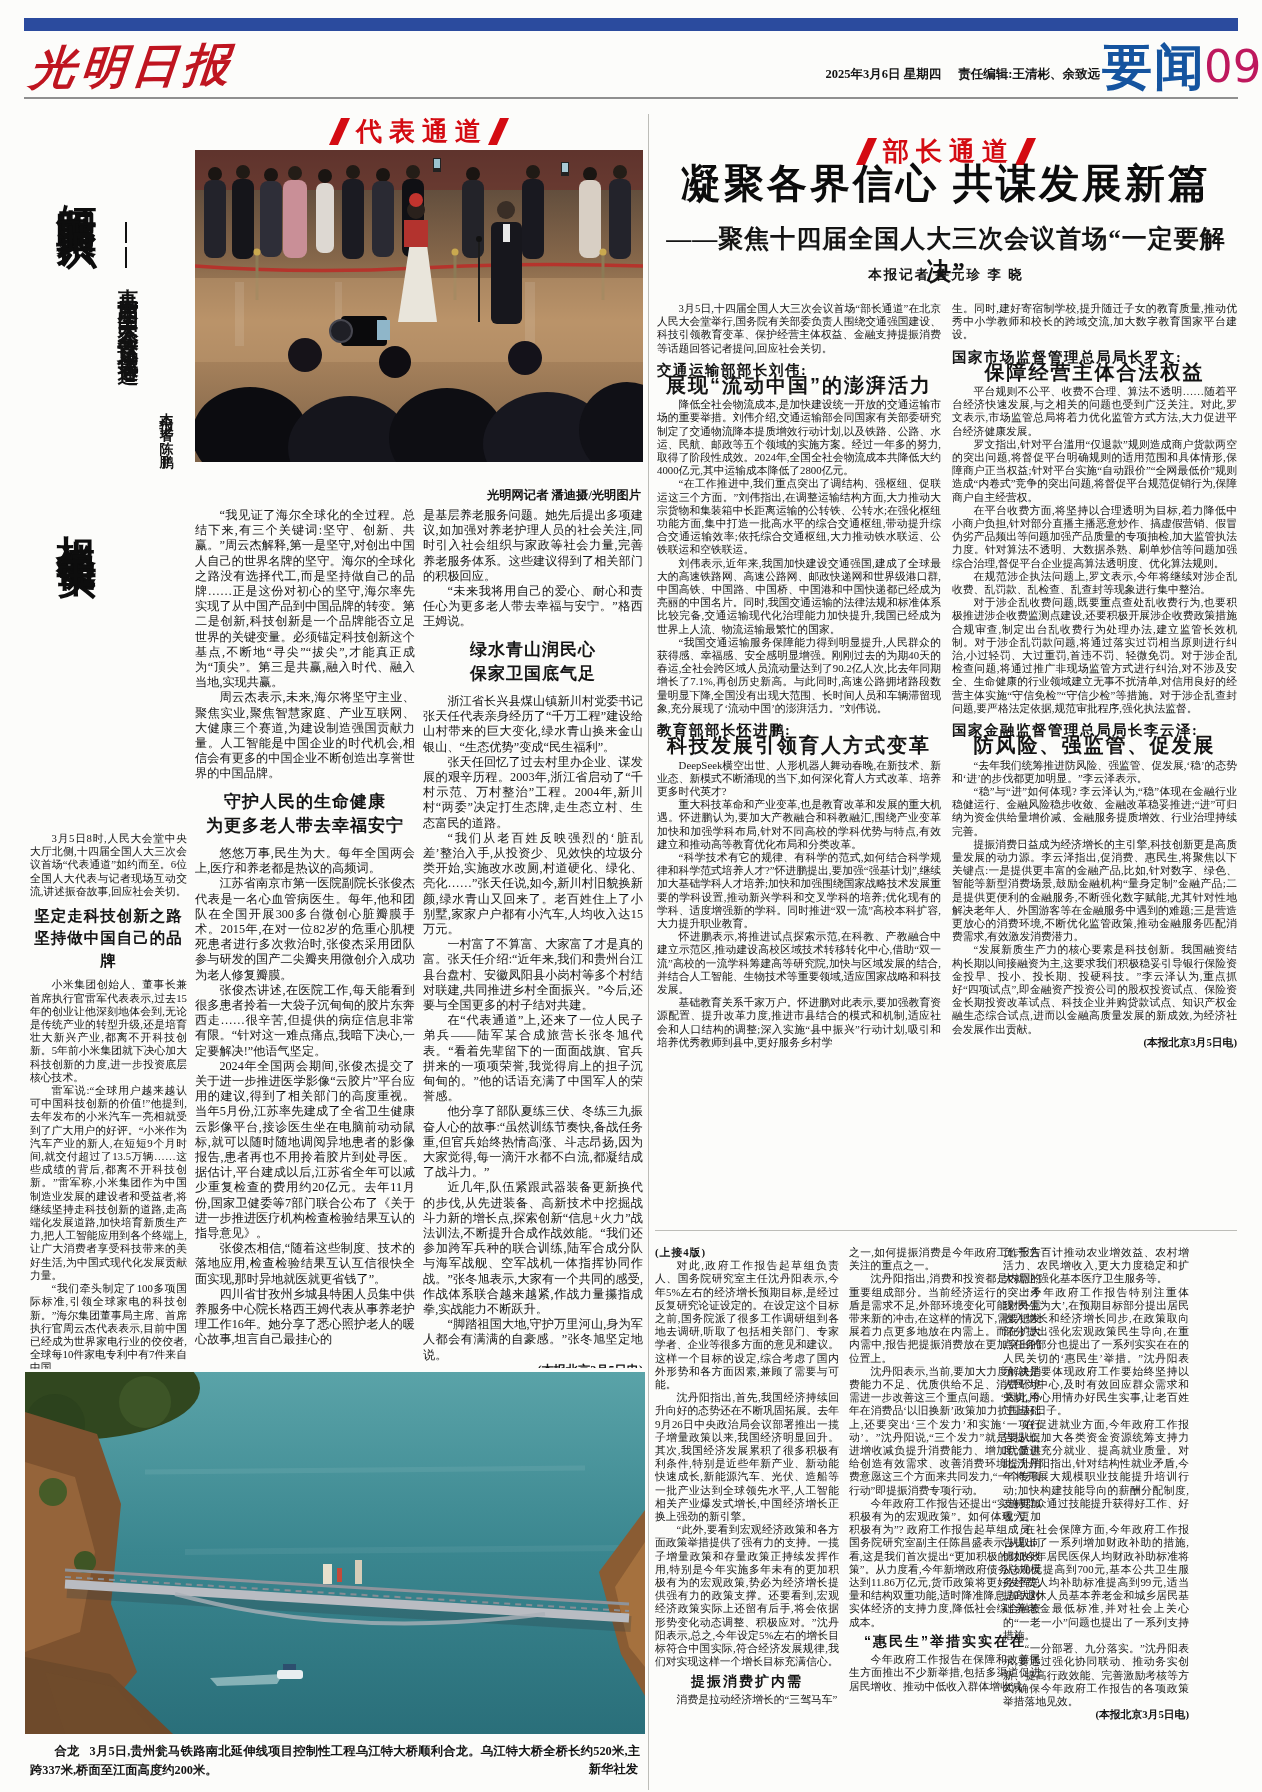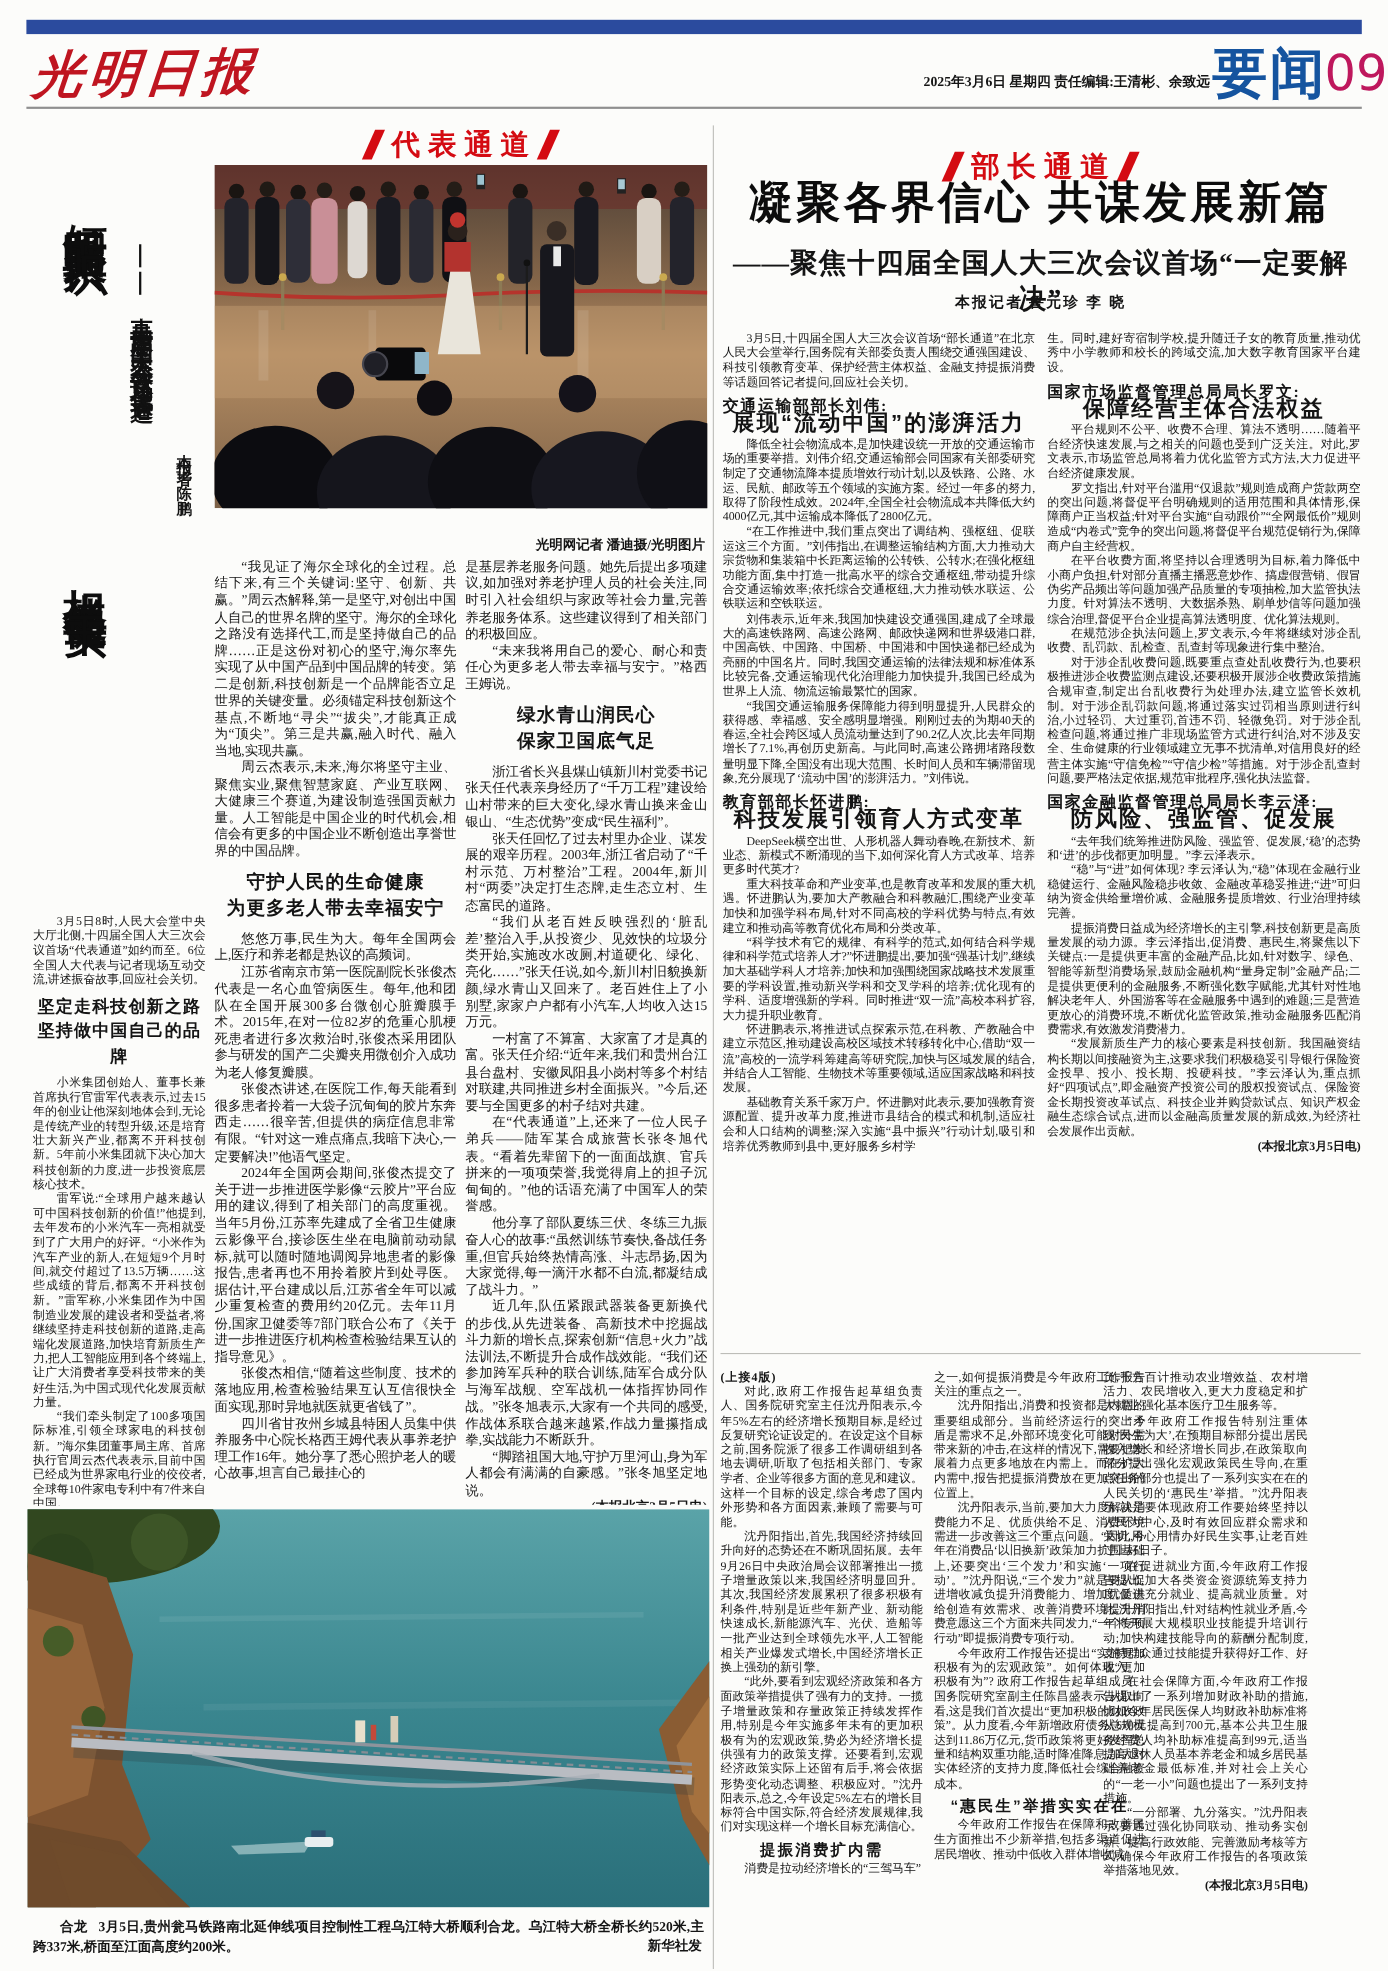--- a/index.html
+++ b/index.html
@@ -5,21 +5,21 @@
   html,body{margin:0;padding:0;background:#e8e8e4;}
   #page{position:relative;width:1262px;height:1792px;background:#fcfcfa;margin:0 auto;
         font-family:"Liberation Serif",serif;color:#141414;overflow:hidden;}
   
   .topbar{position:absolute;left:24px;top:18px;width:1214px;height:13px;background:#2b4b9e;}
   .masthead{position:absolute;left:30px;top:36px;font-family:"DejaVu Serif",serif;
         font-size:46px;font-weight:bold;font-style:italic;color:#bf1520;
         letter-spacing:5px;transform:skewX(-6deg) rotate(-1deg);}
   .dateline{position:absolute;left:700px;top:66px;width:400px;text-align:right;
         font-size:12.5px;font-weight:bold;}
-  .dateline span{}
+  .dateline span{margin-left:14px;}
   .section-name{position:absolute;left:1102px;top:34px;font-size:50px;font-weight:900;
         color:#15549f;font-family:"Liberation Serif",serif;letter-spacing:2px;}
   .page-no{position:absolute;left:1204px;top:40px;font-size:45px;color:#be185d;
         font-family:"DejaVu Sans",sans-serif;font-weight:400;}
   .header-rule{position:absolute;left:24px;top:97px;width:1214px;height:2px;background:#8f8f8f;}
   
   p{margin:0;}
   .para{text-indent:2em;text-align:justify;}
   .cont{text-indent:0;}
   .sign{font-weight:bold;text-align:right;text-indent:0;}

